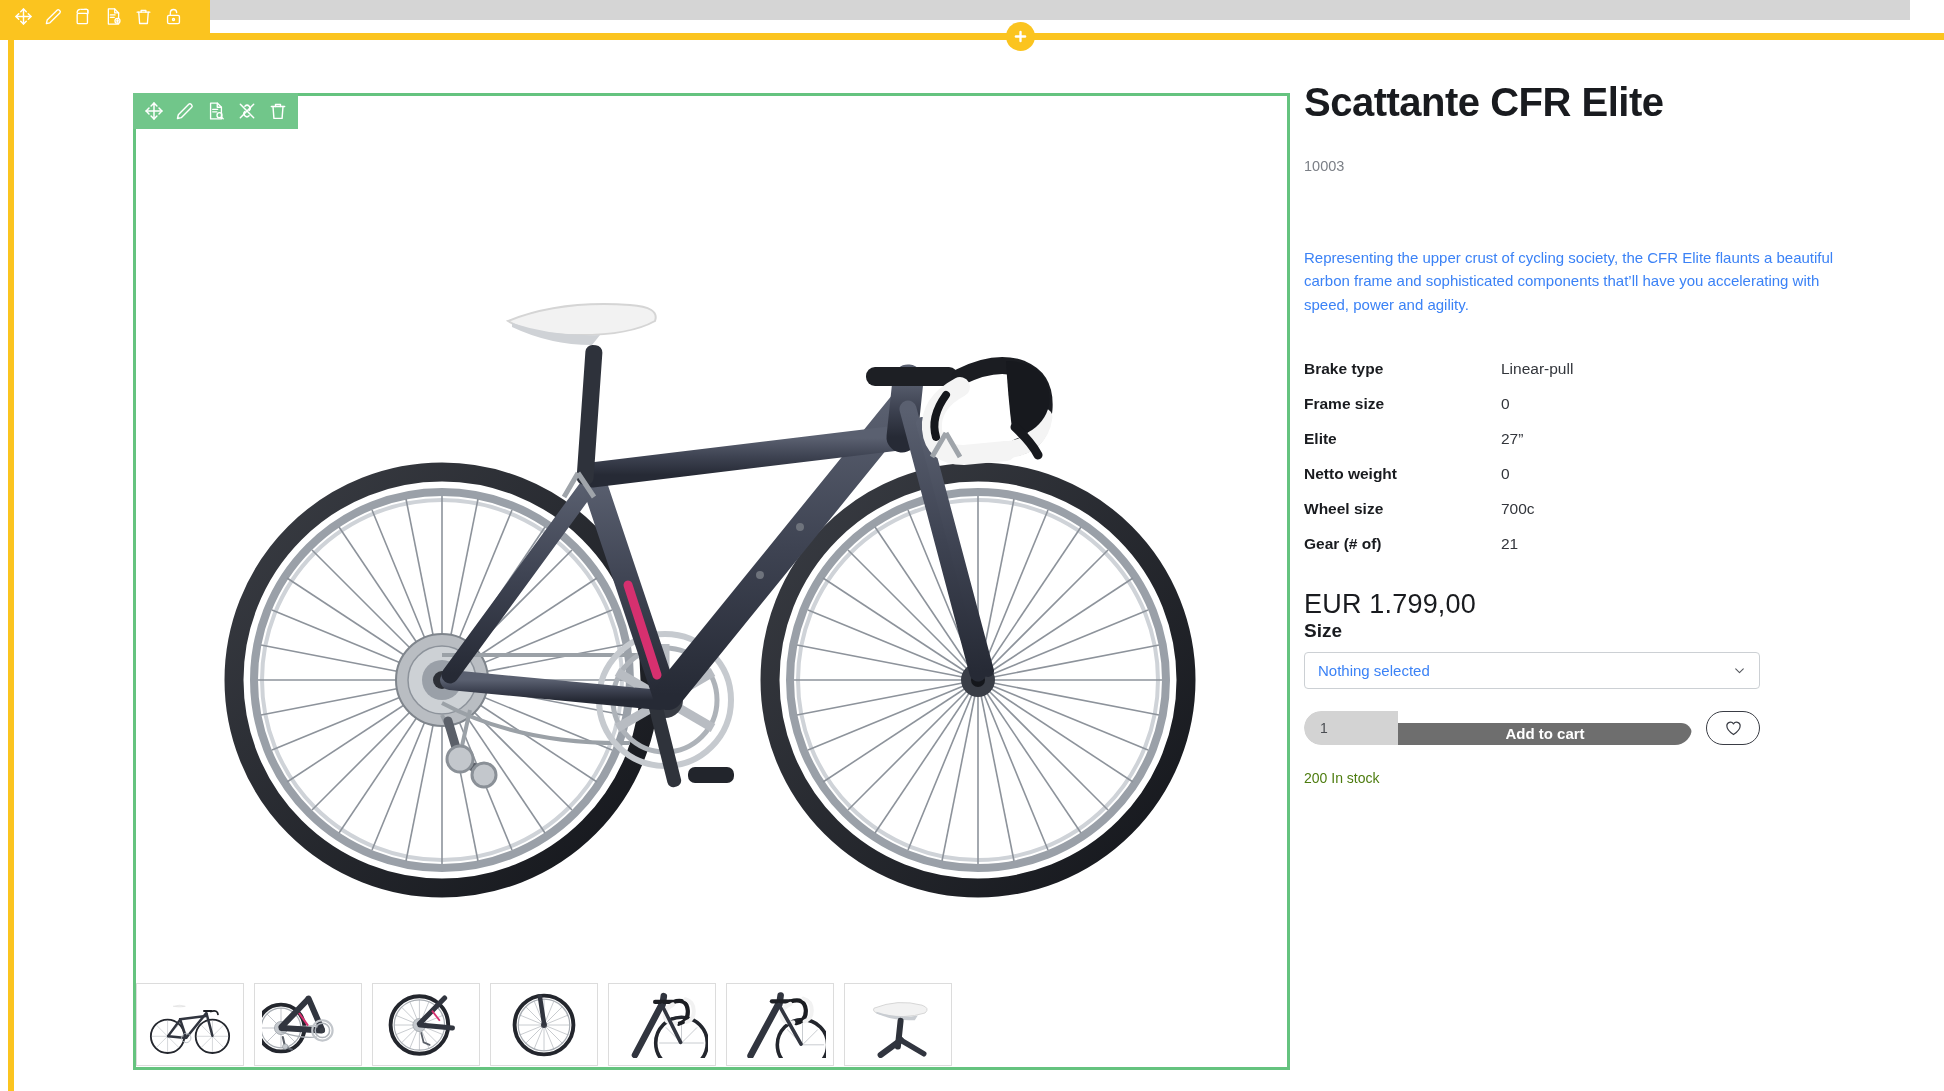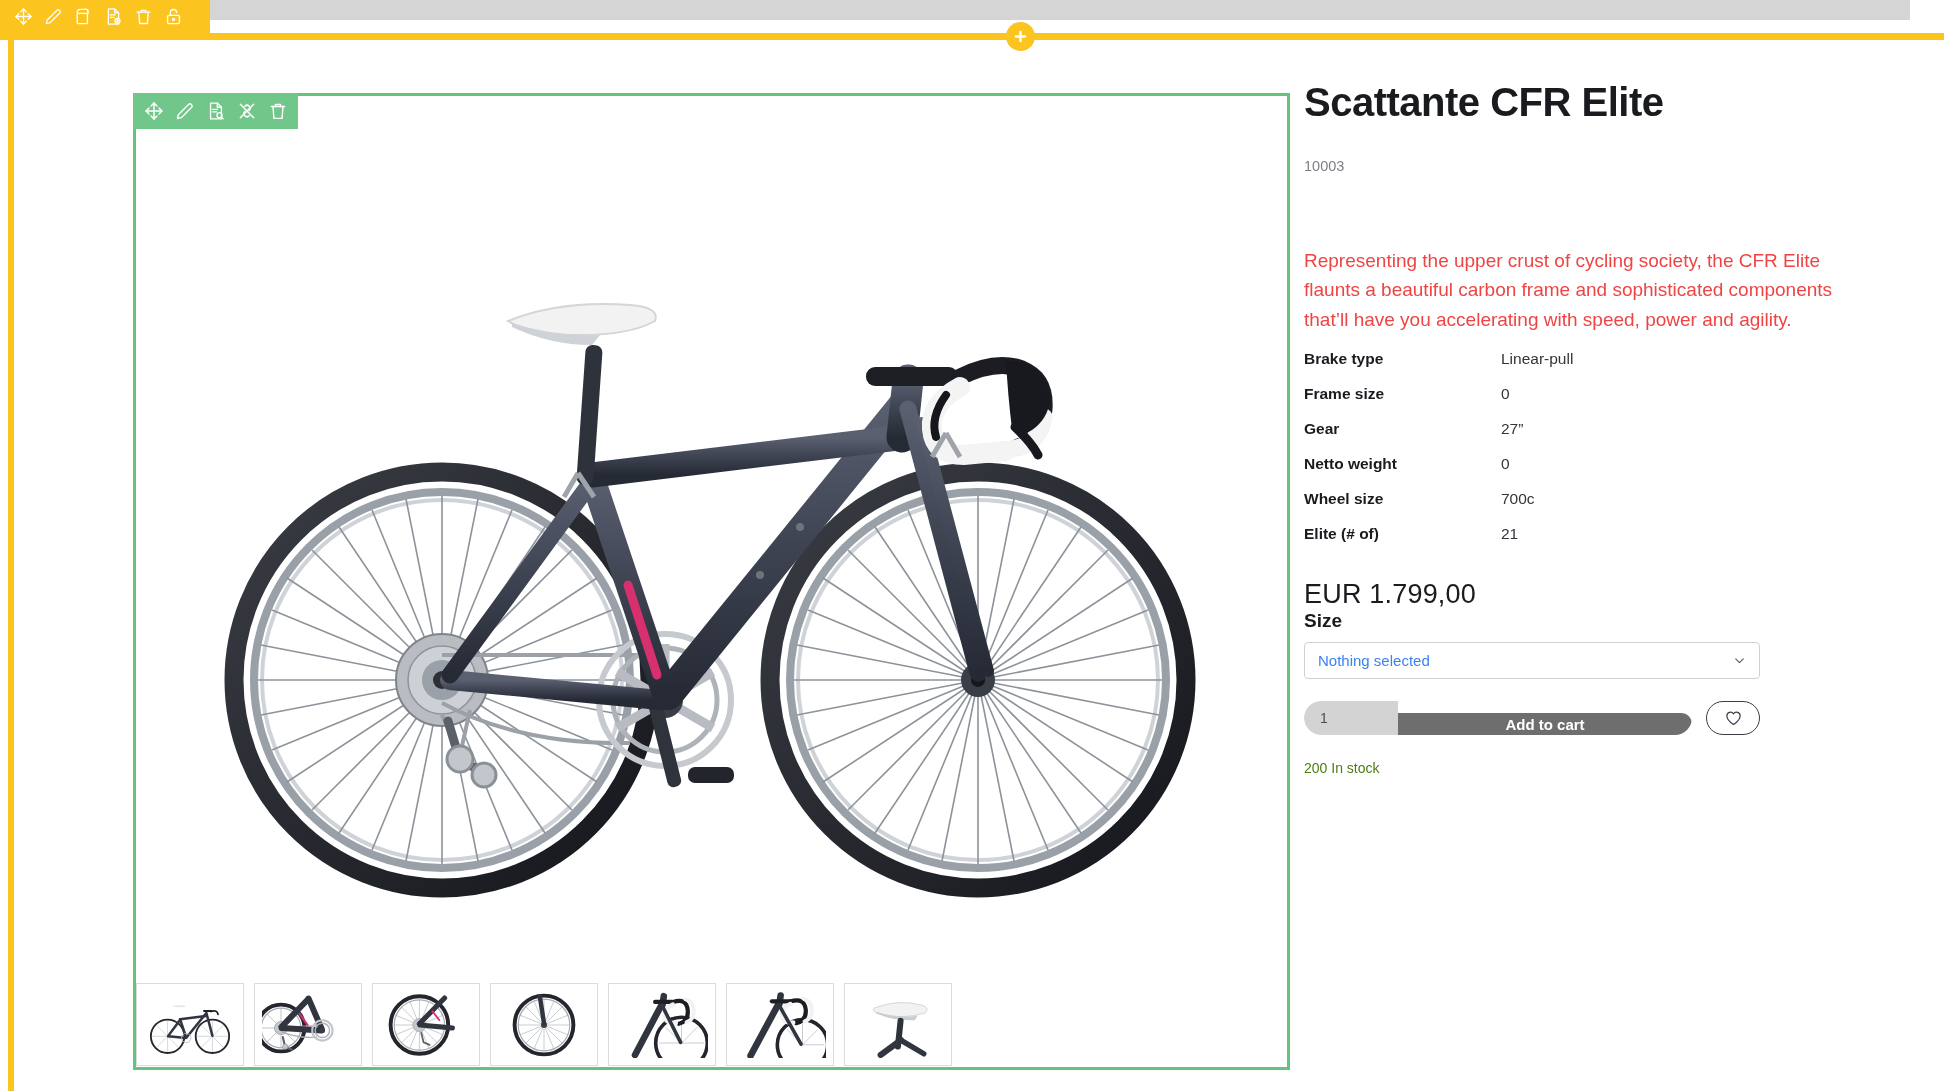--- a/index.html
+++ b/index.html
@@ -93,24 +93,24 @@
     width: 560px;
   }
   .prod-title {
     font-size: 40px; font-weight: 700; letter-spacing: -0.5px;
     color: #191b1f; line-height: 1.1;
   }
   .prod-sku {
     margin-top: 34px; font-size: 14.5px; color: #7b7f86;
   }
   .prod-desc {
-    margin-top: 72px; font-size: 19px; line-height: 1.55;
-    color: #ef4444; max-width: 548px;
-  }
-  .specs { margin-top: 16px; }
+    margin-top: 72px; font-size: 15px; line-height: 1.55;
+    color: #3b82f6; max-width: 548px;
+  }
+  .specs { margin-top: 44px; }
   .spec-row { display: flex; margin-bottom: 17px; }
   .spec-key {
     width: 197px; font-size: 15.5px; font-weight: 700; color: #191b1f;
   }
   .spec-val { font-size: 15.5px; color: #32353b; }
 
   .price {
     margin-top: 36px; font-size: 27px; color: #191b1f; letter-spacing: 0.2px;
   }
   .size-label {
@@ -639,33 +639,33 @@
     <div class="specs">
       <div class="spec-row">
         <div class="spec-key">Brake type</div>
         <div class="spec-val">Linear-pull</div>
       </div>
       <div class="spec-row">
         <div class="spec-key">Frame size</div>
         <div class="spec-val">0</div>
       </div>
       <div class="spec-row">
-        <div class="spec-key">Gear</div>
+        <div class="spec-key">Elite</div>
         <div class="spec-val">27”</div>
       </div>
       <div class="spec-row">
         <div class="spec-key">Netto weight</div>
         <div class="spec-val">0</div>
       </div>
       <div class="spec-row">
         <div class="spec-key">Wheel size</div>
         <div class="spec-val">700c</div>
       </div>
       <div class="spec-row">
-        <div class="spec-key">Elite (# of)</div>
+        <div class="spec-key">Gear (# of)</div>
         <div class="spec-val">21</div>
       </div>
     </div>
 
     <div class="price">EUR 1.799,00</div>
 
     <div class="size-label">Size</div>
     <div class="size-select">
       <span class="sel-text">Nothing selected</span>
       <span>

